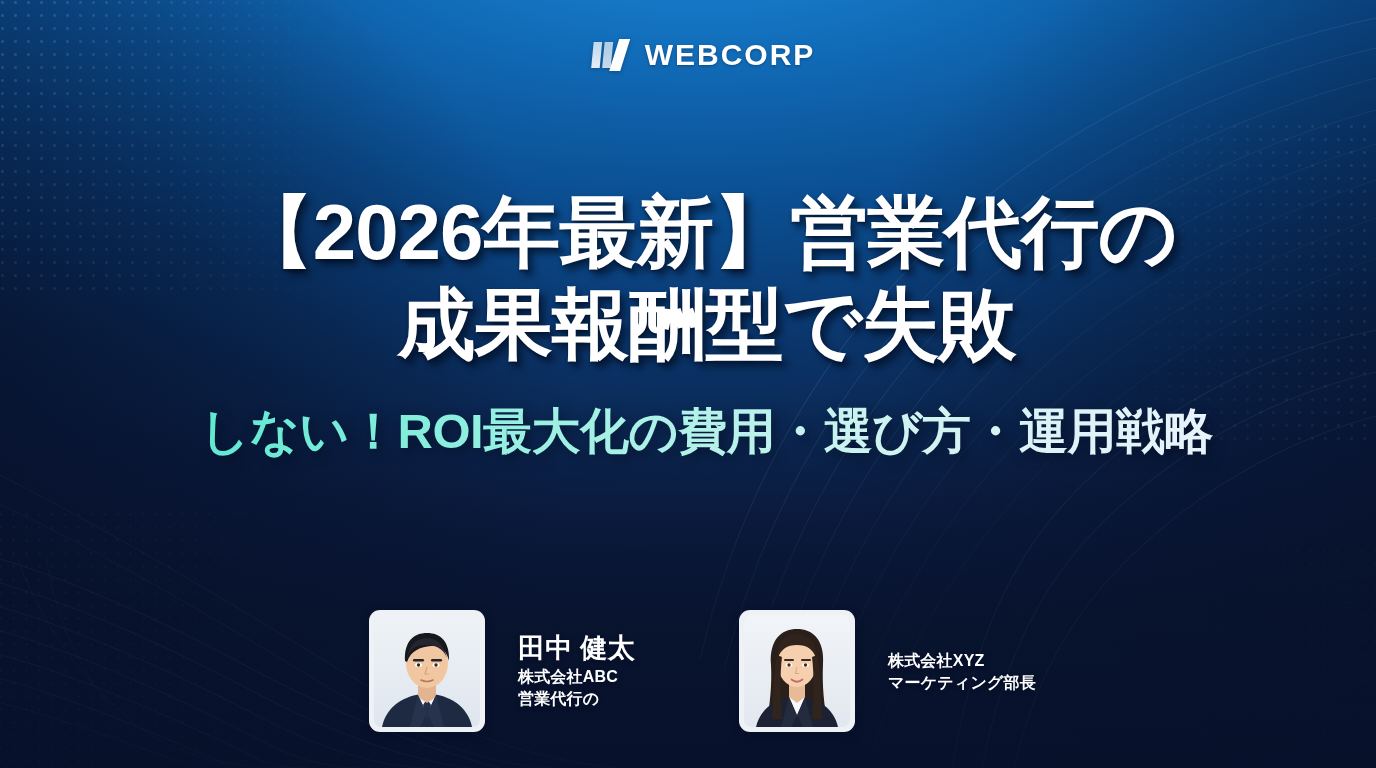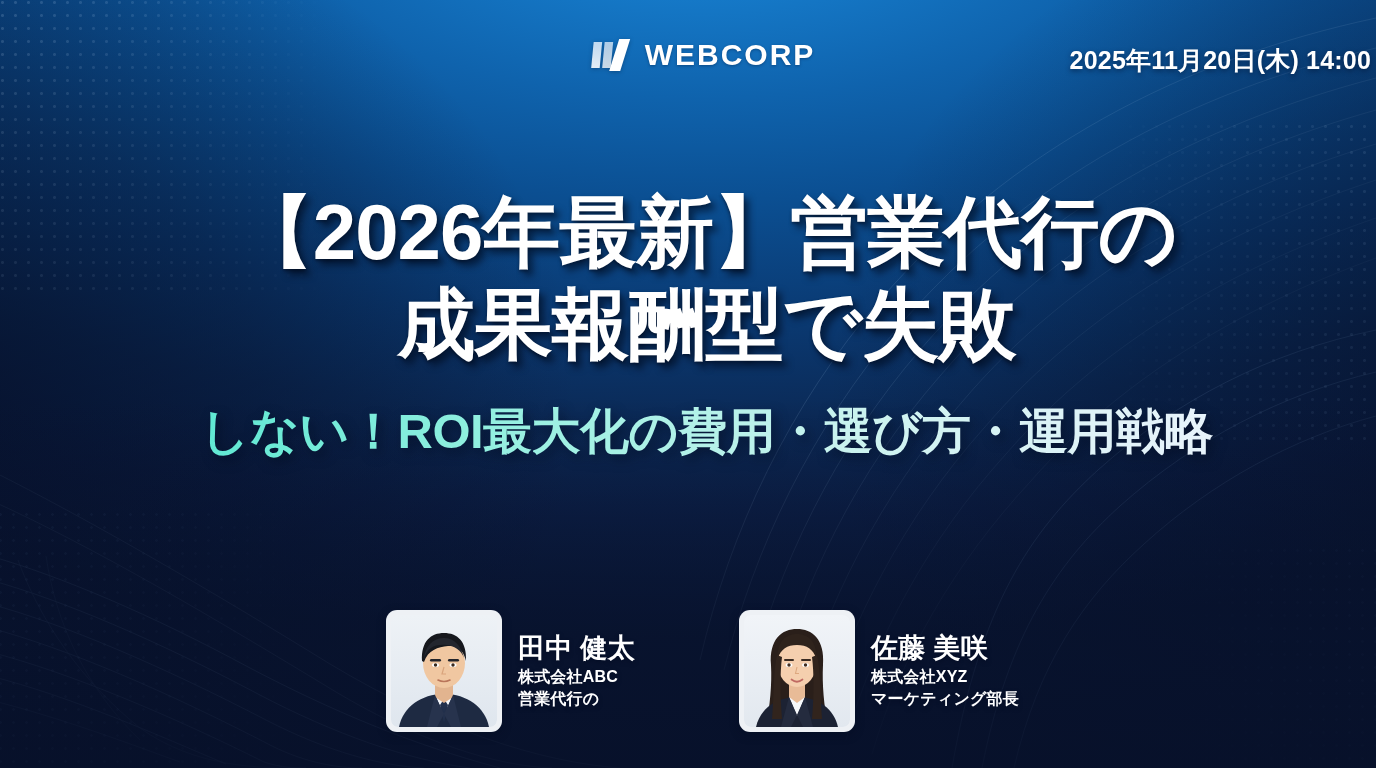--- a/index.html
+++ b/index.html
@@ -164,21 +164,21 @@
     left: 0; right: 0;
     bottom: 36px;
     display: flex;
     justify-content: center;
     align-items: flex-start;
     gap: 104px;
   }
   .speaker {
     display: flex;
     align-items: center;
-    gap: 16px;
+    gap: 33px;
   }
   .photo-frame {
     width: 116px;
     height: 122px;
     border-radius: 11px;
     background: #eef1f5;
     padding: 5px;
     box-sizing: border-box;
     box-shadow: 0 3px 10px rgba(0,10,32,0.45);
     flex: none;
@@ -279,21 +279,20 @@
             <stop offset="1" stop-color="#f6fbff"></stop>
           </linearGradient>
         </defs>
         <polygon points="3.5,4 12,4 9.5,30 1,30" fill="url(#wg2)" opacity="0.92"></polygon>
         <polygon points="14.5,4 23,4 20.5,30 12,30" fill="url(#wg1)" opacity="0.78"></polygon>
         <polygon points="29,1 40,1 30,33 19,33" fill="#ffffff"></polygon>
       </svg>
       <span class="logo-text">WEBCORP</span>
     </div>
 
-    <div class="date-stamp">2025年11月20日(木) 14:00</div>
   </div>
 
   <div class="title-block">
     <div class="title-line">【2026年最新】営業代行の</div>
     <div class="title-line">成果報酬型で失敗</div>
     <div class="subtitle">しない！ROI最大化の費用・選び方・運用戦略</div>
   </div>
 
   <div class="speakers">
 
@@ -388,20 +387,19 @@
 
             <path d="M53 52 L51.5 58.5 L55 58.5" fill="none" stroke="#dda87f" stroke-width="1.1"></path>
             <path d="M47.5 64.5 Q53 69 58.5 64.5" fill="none" stroke="#c06a62" stroke-width="1.7" stroke-linecap="round"></path>
 
             <path d="M45 82 L37 112 L47 112 L53 100 Z" fill="#242b3e"></path>
             <path d="M61 82 L69 112 L59 112 L53 100 Z" fill="#242b3e"></path>
           </g>
         </svg>
       </div>
       <div class="speaker-meta">
-        <div class="speaker-name">佐藤 美咲</div>
         <div class="speaker-company">株式会社XYZ</div>
         <div class="speaker-role">マーケティング部長</div>
       </div>
     </div>
 
   </div>
 </div>
 
 </body></html>

